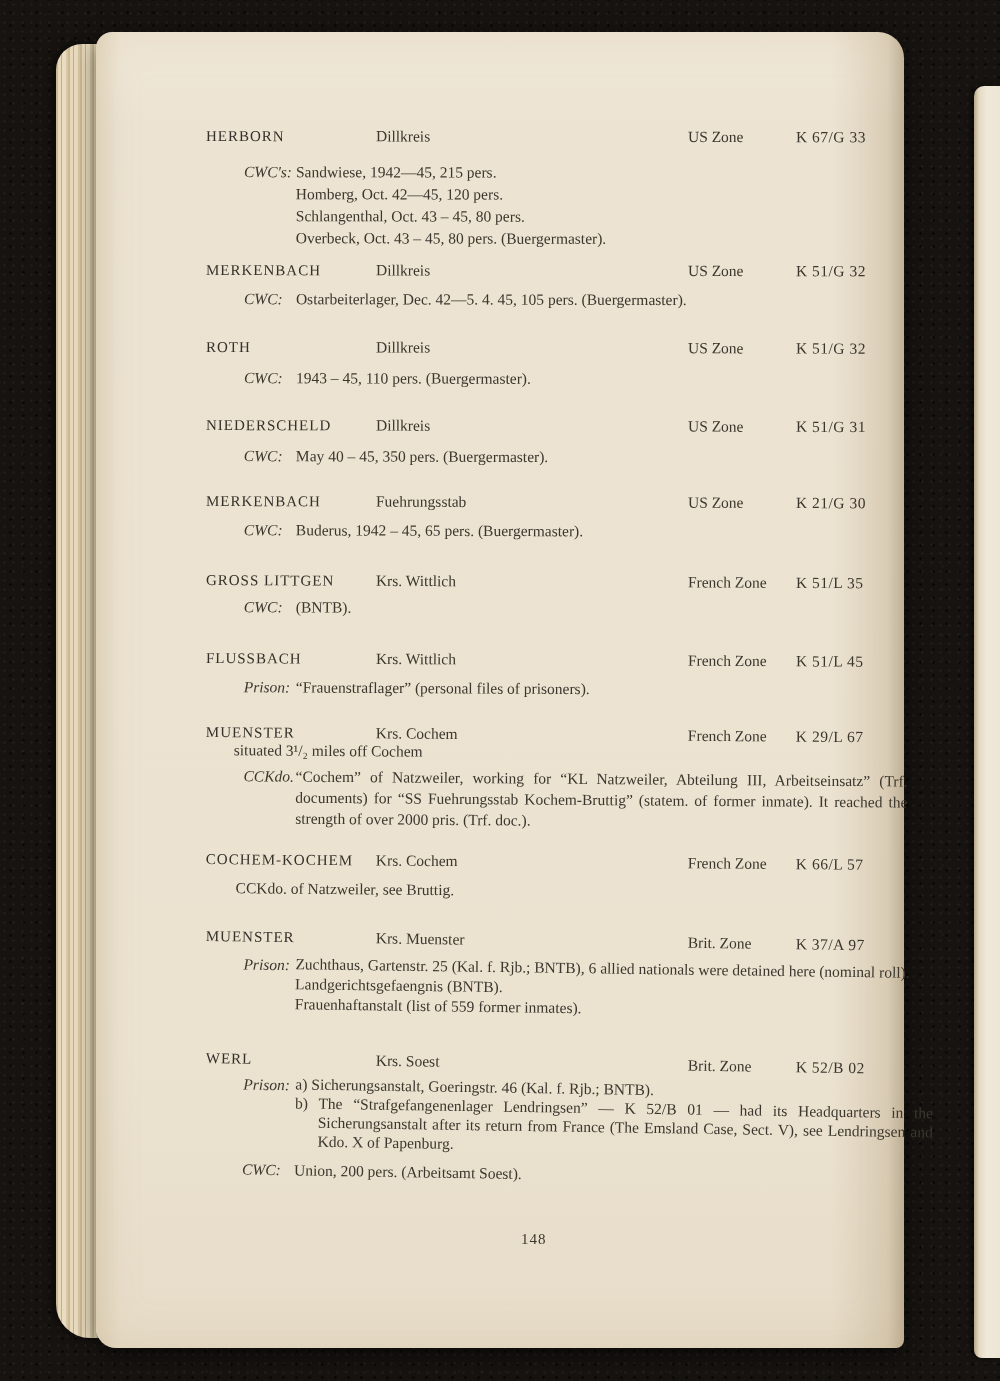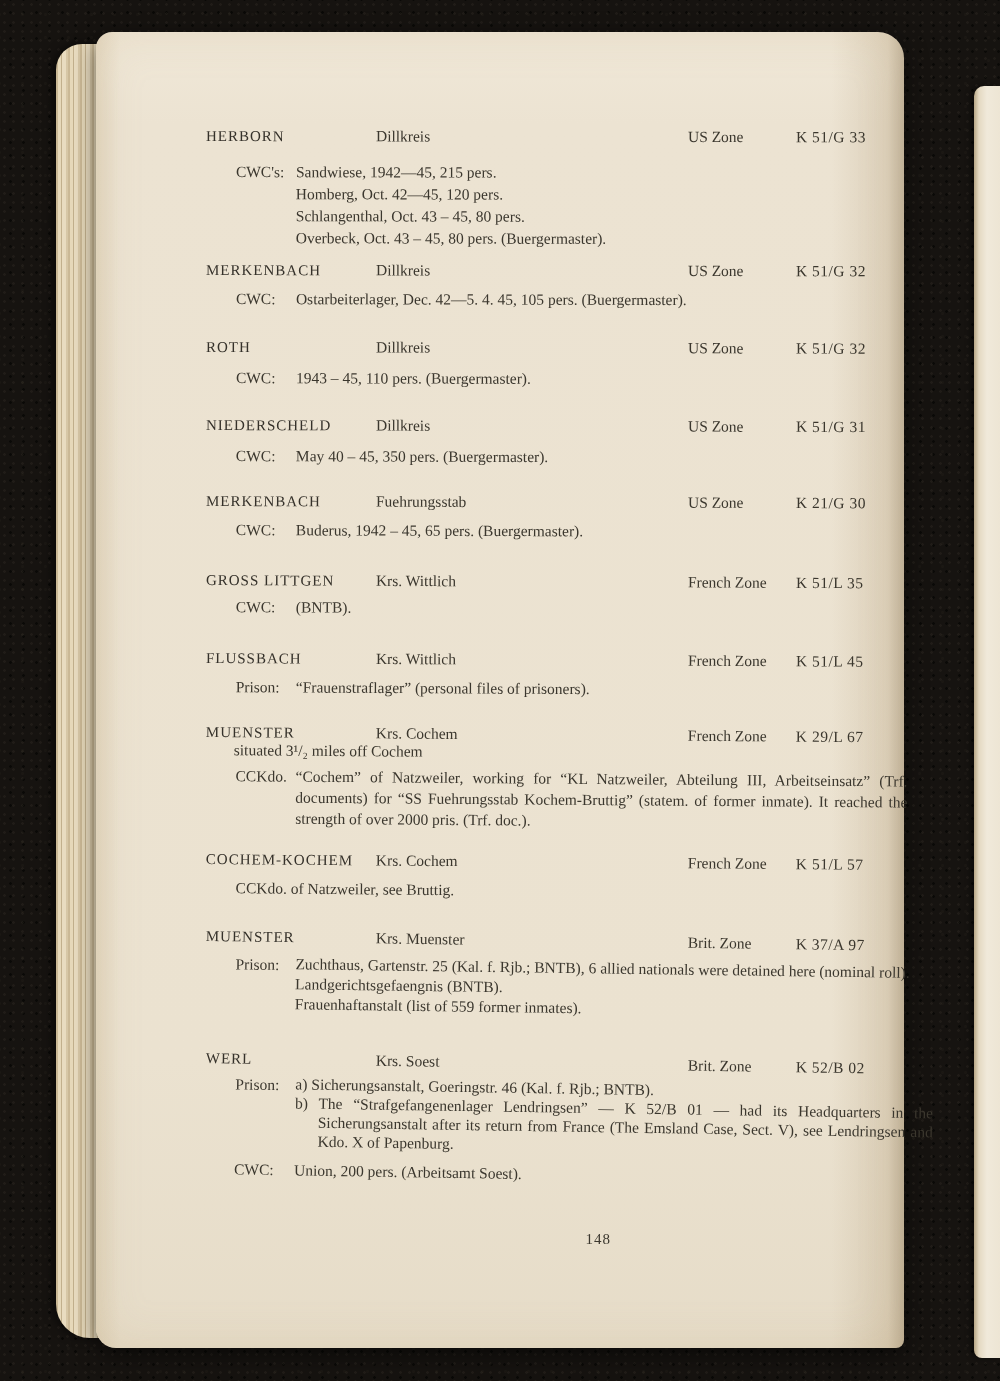--- a/index.html
+++ b/index.html
@@ -37,42 +37,42 @@
     box-shadow:-3px 0 6px rgba(0,0,0,.45);
   }
   .content{position:absolute;left:0;top:0;right:0;bottom:0;font-size:15.5px;line-height:22px;}
   .entry{position:absolute;left:110px;right:36px;transform-origin:left center;}
   .ename{position:absolute;left:0;top:0;white-space:nowrap;font-size:15px;letter-spacing:1px;color:#35312a;}
   .edist{position:absolute;left:170px;top:0;white-space:nowrap;}
   .ezone{position:absolute;left:440px;top:0;white-space:nowrap;margin-left:42px;}
   .egrid{position:absolute;left:590px;top:0;white-space:nowrap;letter-spacing:.5px;}
   .note{position:absolute;white-space:nowrap;}
   .drow{position:absolute;left:30px;right:0;}
-  .dlabel{position:absolute;left:0;top:0;white-space:nowrap;}
+  .dlabel{position:absolute;left:8px;top:0;white-space:nowrap;font-style:italic;}
   .dtext{margin-left:60px;}
   .line{white-space:nowrap;}
   .para{text-align:justify;line-height:21px;}
   .inline-row{white-space:nowrap;}
   .hang{padding-left:23px;text-indent:-23px;text-align:justify;}
-  .pagenum{position:absolute;left:425px;top:1196px;width:90px;text-align:right;font-size:15px;letter-spacing:1px;font-family:Liberation Serif, serif;}
+  .pagenum{position:absolute;left:425px;top:1196px;width:90px;text-align:left;font-size:15px;letter-spacing:1px;font-family:Liberation Serif, serif;}
 </style>
 </head>
 <body>
 
 <div class="page-stack"></div>
 <div class="next-page"></div>
 
 <div class="page">
   <div class="content">
 
     <div class="entry" style="top:93px;transform:rotate(.12deg)">
       <span class="ename">HERBORN</span>
       <span class="edist">Dillkreis</span>
       <span class="ezone">US Zone</span>
-      <span class="egrid">K 51/G 33</span>
+      <span class="egrid">K 67/G 33</span>
       <div class="drow" style="top:36px">
         <span class="dlabel">CWC's:</span>
         <div class="dtext">
           <div class="line">Sandwiese, 1942—45, 215 pers.</div>
           <div class="line">Homberg, Oct. 42—45, 120 pers.</div>
           <div class="line">Schlangenthal, Oct. 43 – 45, 80 pers.</div>
           <div class="line">Overbeck, Oct. 43 – 45, 80 pers. (Buergermaster).</div>
         </div>
       </div>
     </div>
@@ -164,21 +164,21 @@
       <div class="drow" style="top:44px">
         <span class="dlabel">CCKdo.</span>
         <div class="dtext para" style="width:612px">“Cochem” of Natzweiler, working for “KL Natzweiler, Abteilung III, Arbeitseinsatz” (Trf. documents) for “SS Fuehrungsstab Kochem-Bruttig” (statem. of former inmate). It reached the strength of over 2000 pris. (Trf. doc.).</div>
       </div>
     </div>
 
     <div class="entry" style="top:816px;transform:rotate(.5deg)">
       <span class="ename">COCHEM-KOCHEM</span>
       <span class="edist">Krs. Cochem</span>
       <span class="ezone">French Zone</span>
-      <span class="egrid">K 51/L 57</span>
+      <span class="egrid">K 66/L 57</span>
       <div class="drow" style="top:29px">
         <div class="inline-row">
           <span>CCKdo.</span>
           <span>of Natzweiler, see Bruttig.</span>
         </div>
       </div>
     </div>
 
     <div class="entry" style="top:893px;transform:rotate(.8deg)">
       <span class="ename">MUENSTER</span>

